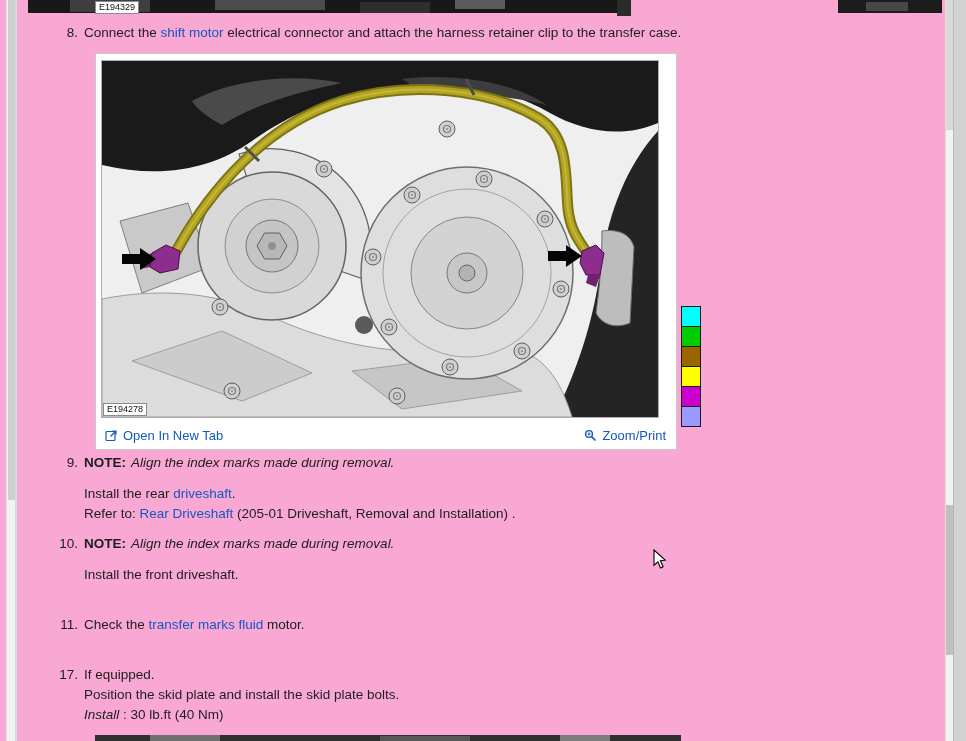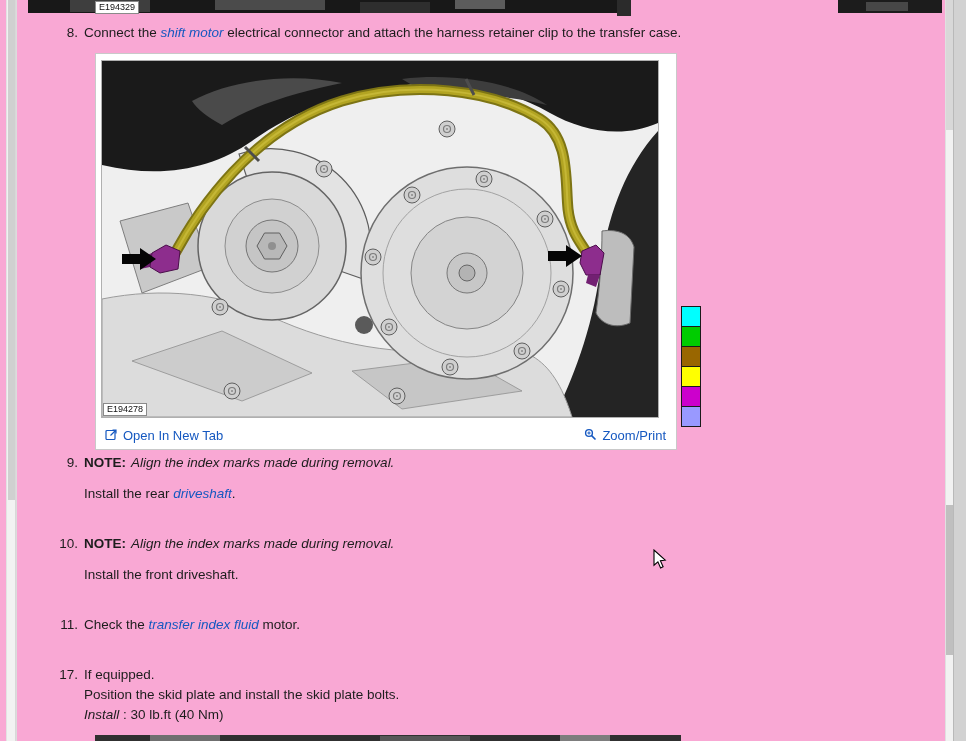--- a/index.html
+++ b/index.html
@@ -4,34 +4,34 @@
 <style>
   * { margin:0; padding:0; box-sizing:border-box; }
   html,body { background:#ffffff; }
   .screen { position:relative; width:966px; height:741px; overflow:hidden; background:#f9a8d4;
             font-family:"Liberation Sans", sans-serif; font-size:13.5px; color:#1d1d1d; }
 
   
   .row { position:absolute; left:40px; display:flex; white-space:nowrap; line-height:15px; }
   .row .num { width:38px; text-align:right; margin-right:6px; flex:none; }
   .row.cont { left:84px; }
-  a.lnk { color:var(--link,#1558c0); text-decoration:none; cursor:pointer;font-style:italic; }
+  a.lnk { color:var(--link,#1558c0); text-decoration:none; cursor:pointer; }
   i.note { margin-left:5px; }
 
   
   .figure-box { position:absolute; left:95px; top:53px; width:582px; height:397px;
                 border:1px solid #c9c9c9; background:#fff; }
   .figure-image { position:absolute; left:5px; top:6px; width:558px; height:358px;
                   border:1px solid #b0b0b0; background:#efefef; overflow:hidden; }
   .figure-image svg { display:block; width:556px; height:356px; }
   .fig-label { position:absolute; left:1px; bottom:1px; background:#fff; border:1px solid #8a8a8a;
                font-size:9px; line-height:11px; padding:0 3px; color:#111; z-index:3; }
   .figure-bar { position:absolute; left:9px; right:10px; bottom:4px; height:20px; display:flex;
                 justify-content:space-between; align-items:center; font-size:13px; }
-  .fig-link { display:inline-flex; align-items:flex-start; gap:5px; color:var(--link,#1558c0); text-decoration:none; cursor:pointer; }
+  .fig-link { display:inline-flex; align-items:center; gap:5px; color:var(--link,#1558c0); text-decoration:none; cursor:pointer; }
   .fig-link svg { display:block; }
 
   
   .frag { position:absolute; }
   .top-label { position:absolute; left:95px; top:1px; background:#fff; border:1px solid #8a8a8a;
                font-size:9px; line-height:11px; padding:0 3px; color:#111; z-index:5; }
 
   
   .palette { position:absolute; left:681px; top:306px; width:20px; }
   .swatch { width:20px; height:21px; border:1px solid #1a1a1a; }
@@ -179,32 +179,35 @@
     <div class="swatch" style="background: rgb(153, 153, 255);"></div>
   </div>
 
   <div class="row" style="top:455px">
     <span class="num">9.</span>
     <span><b>NOTE:</b><i class="note">Align the index marks made during removal.</i></span>
   </div>
   <div class="row cont" style="top:486px">
     <span><span>Install the rear </span><a class="lnk" href="#">driveshaft</a><span>.</span></span>
   </div>
+  <div class="row cont" style="top:506px">
+    <span><span>Refer to: </span><a class="lnk" href="#">Rear Driveshaft</a><span> (205-01 Driveshaft, Removal and Installation) .</span></span>
+  </div>
 
   <div class="row" style="top:536px">
     <span class="num">10.</span>
     <span><b>NOTE:</b><i class="note">Align the index marks made during removal.</i></span>
   </div>
   <div class="row cont" style="top:567px">
     <span>Install the front driveshaft.</span>
   </div>
 
   <div class="row" style="top:617px">
     <span class="num">11.</span>
-    <span><span>Check the </span><a class="lnk" href="#">transfer index fluid</a><span> motor.</span></span>
+    <span><span>Check the </span><a class="lnk" href="#">transfer marks fluid</a><span> motor.</span></span>
   </div>
 
   <div class="row" style="top:667px">
     <span class="num">17.</span>
     <span>If equipped.</span>
   </div>
   <div class="row cont" style="top:687px">
     <span>Position the skid plate and install the skid plate bolts.</span>
   </div>
   <div class="row cont" style="top:707px">

